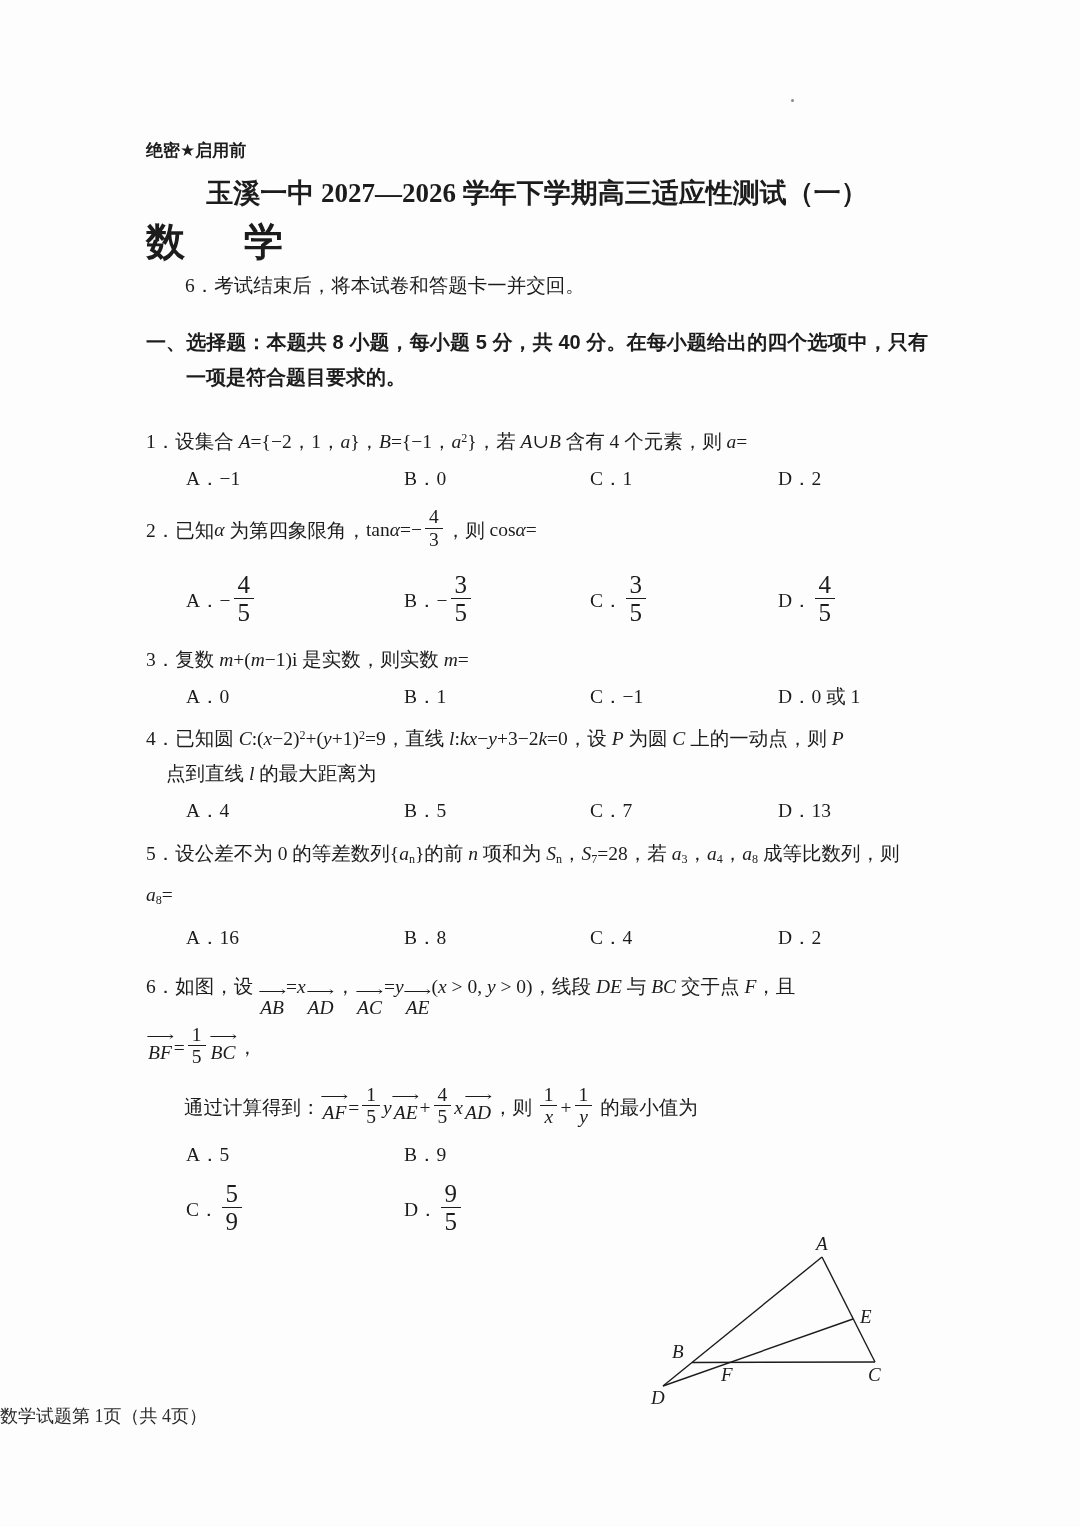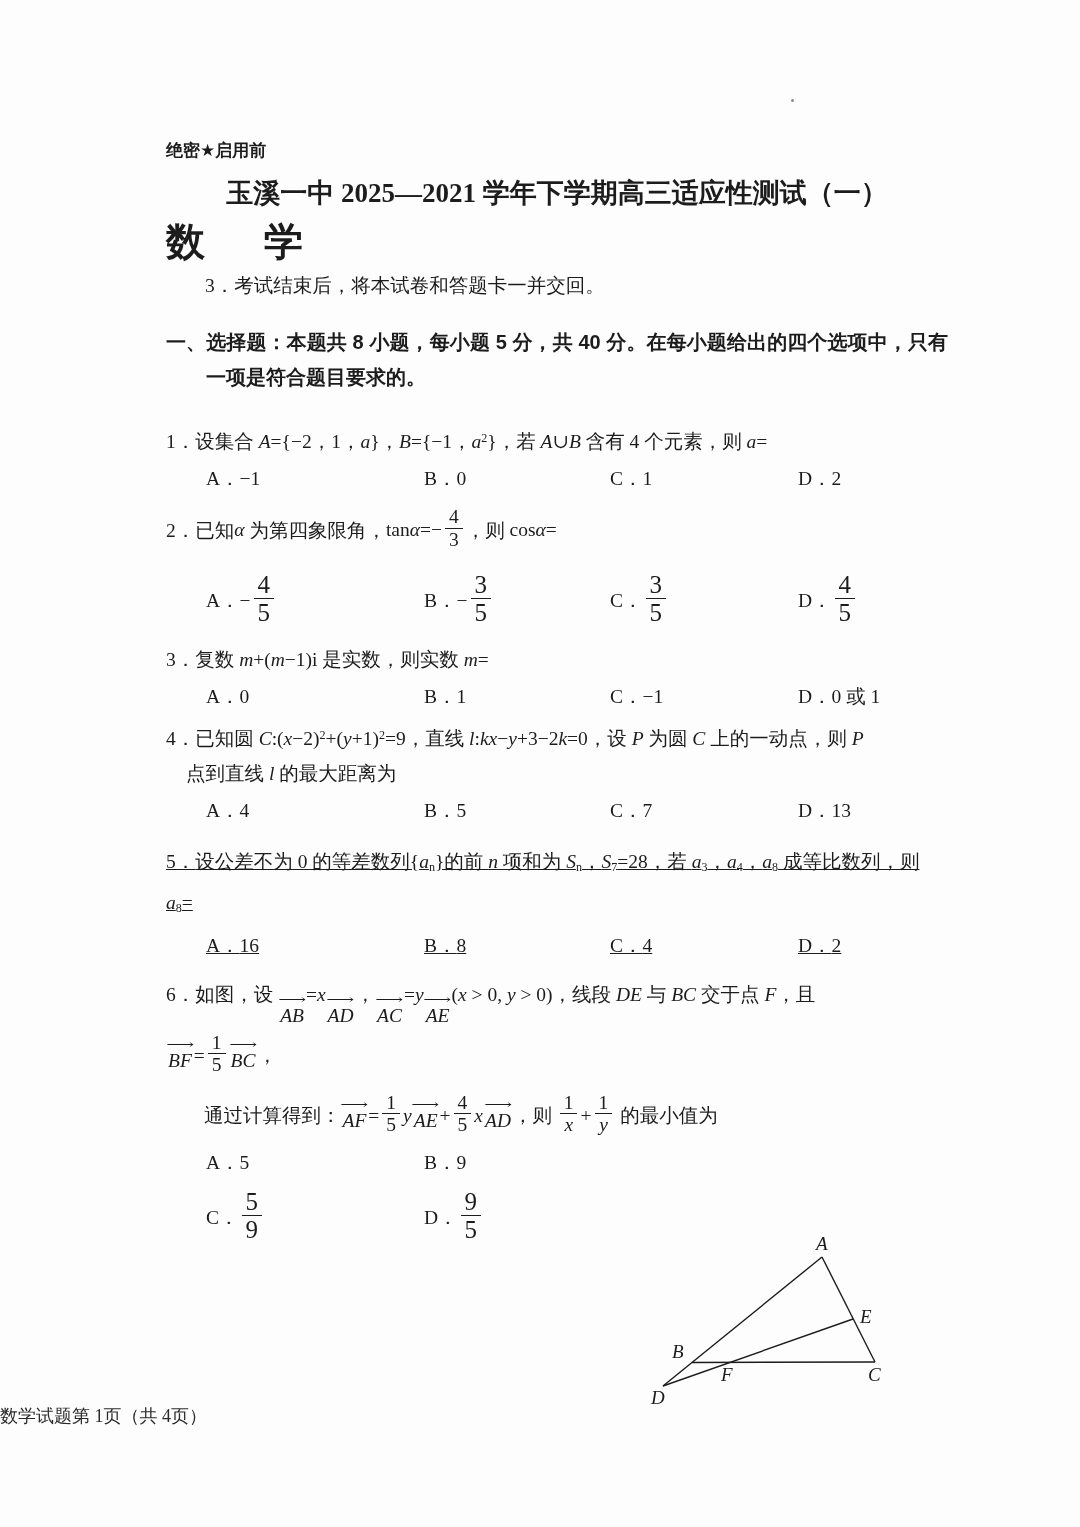--- a/index.html
+++ b/index.html
@@ -1,18 +1,18 @@
 <!DOCTYPE html>
 <html><head>
 <meta charset="utf-8">
 <style>
   html,body{margin:0;padding:0;background:#e9e9e9;}
   #page{position:relative;width:1080px;height:1527px;background:#fdfdfd;
         font-family:"Liberation Serif","DejaVu Serif",serif;color:#1c1c1c;overflow:hidden;margin:0 auto;}
-  .content{position:absolute;left:166px;top:140px;width:782px;}
+  .content{position:absolute;left:146px;top:140px;width:782px;}
   .secrecy{font-family:"Liberation Sans","DejaVu Sans",sans-serif;font-weight:700;font-size:17px;line-height:22px;}
   .title{margin-top:12px;text-align:center;font-size:27px;font-weight:700;line-height:38px;white-space:nowrap;}
   .subject{margin-top:4px;text-align:left;font-size:39px;font-weight:700;line-height:52px;letter-spacing:10px;}
   .notice-h{margin-top:12px;font-family:"Liberation Sans","DejaVu Sans",sans-serif;font-weight:700;font-size:20px;line-height:32px;}
   .para{font-size:19.5px;line-height:35px;text-align:justify;text-indent:2em;}
   .section-h{margin-top:22px;font-family:"Liberation Sans","DejaVu Sans",sans-serif;font-weight:700;
              font-size:20px;line-height:35px;padding-left:2em;text-indent:-2em;text-align:justify;}
   .q{font-size:19.5px;}
   .stem{line-height:35px;}
   i{font-style:italic;}
@@ -28,42 +28,42 @@
   .frac .fn{padding:0 4px;}
   .frac .fd{border-top:1.6px solid #1c1c1c;padding:0 4px;}
   .frac-lg{font-size:25px;}
   .vec{display:inline-flex;flex-direction:column;align-items:center;line-height:1;vertical-align:-3px;margin:0 2px;}
   .vec .varr{height:10px;font-size:13px;line-height:9px;transform:scaleX(1.5);}
   .vec .vbase{font-style:italic;line-height:1.1;}
   .q2stem{display:flex;align-items:center;height:60px;flex-wrap:nowrap;white-space:pre;}
   .q6l1{line-height:44px;white-space:nowrap;}
   .q6l2{display:flex;align-items:center;height:54px;white-space:pre;margin-top:2px;}
   .q6l3{display:flex;align-items:center;height:58px;white-space:pre;margin-top:4px;padding-left:38px;}
-  .mt26{margin-top:26px;}.mt8{margin-top:16px;text-decoration:underline;}.mt4{margin-top:4px;}.mt10{margin-top:10px;}
+  .mt26{margin-top:26px;}.mt8{margin-top:8px;}.mt4{margin-top:4px;}.mt10{margin-top:10px;}
   .indent2{padding-left:20px;}
   .footer{position:absolute;left:0;width:1080px;top:1404px;text-align:left;font-size:18px;color:#2a2a2a;}
   .figure{position:absolute;left:618px;top:1224px;}
   .figure text{font-style:italic;font-size:19px;fill:#1c1c1c;}
   .dot{position:absolute;left:791px;top:99px;width:3px;height:3px;border-radius:50%;background:#8a8a8a;}
 </style>
 </head>
 <body>
 
 <div id="page">
   <span class="dot"></span>
 
   <div class="content">
 
     <div class="secrecy">绝密★启用前</div>
 
-    <div class="title">玉溪一中 2025—2021 学年下学期高三适应性测试（一）</div>
+    <div class="title">玉溪一中 2027—2026 学年下学期高三适应性测试（一）</div>
 
     <div class="subject">数　学</div>
 
-    <div class="para">3．考试结束后，将本试卷和答题卡一并交回。</div>
+    <div class="para">6．考试结束后，将本试卷和答题卡一并交回。</div>
 
     <div class="section-h">一、选择题：本题共 8 小题，每小题 5 分，共 40 分。在每小题给出的四个选项中，只有一项是符合题目要求的。</div>
 
     <div class="q mt26">
       <div class="stem"><span>1．</span><span>设集合 </span><i>A</i><span>={−2，1，</span><i>a</i><span>}，</span><i>B</i><span>={−1，</span><i>a</i><sup>2</sup><span>}，若 </span><i>A</i><span>∪</span><i>B</i><span> 含有 4 个元素，则 </span><i>a</i><span>=</span></div>
       <div class="opts">
         <div class="opt"><span>A．</span><span>−1</span></div>
         <div class="opt"><span>B．</span><span>0</span></div>
         <div class="opt"><span>C．</span><span>1</span></div>
         <div class="opt"><span>D．</span><span>2</span></div>

